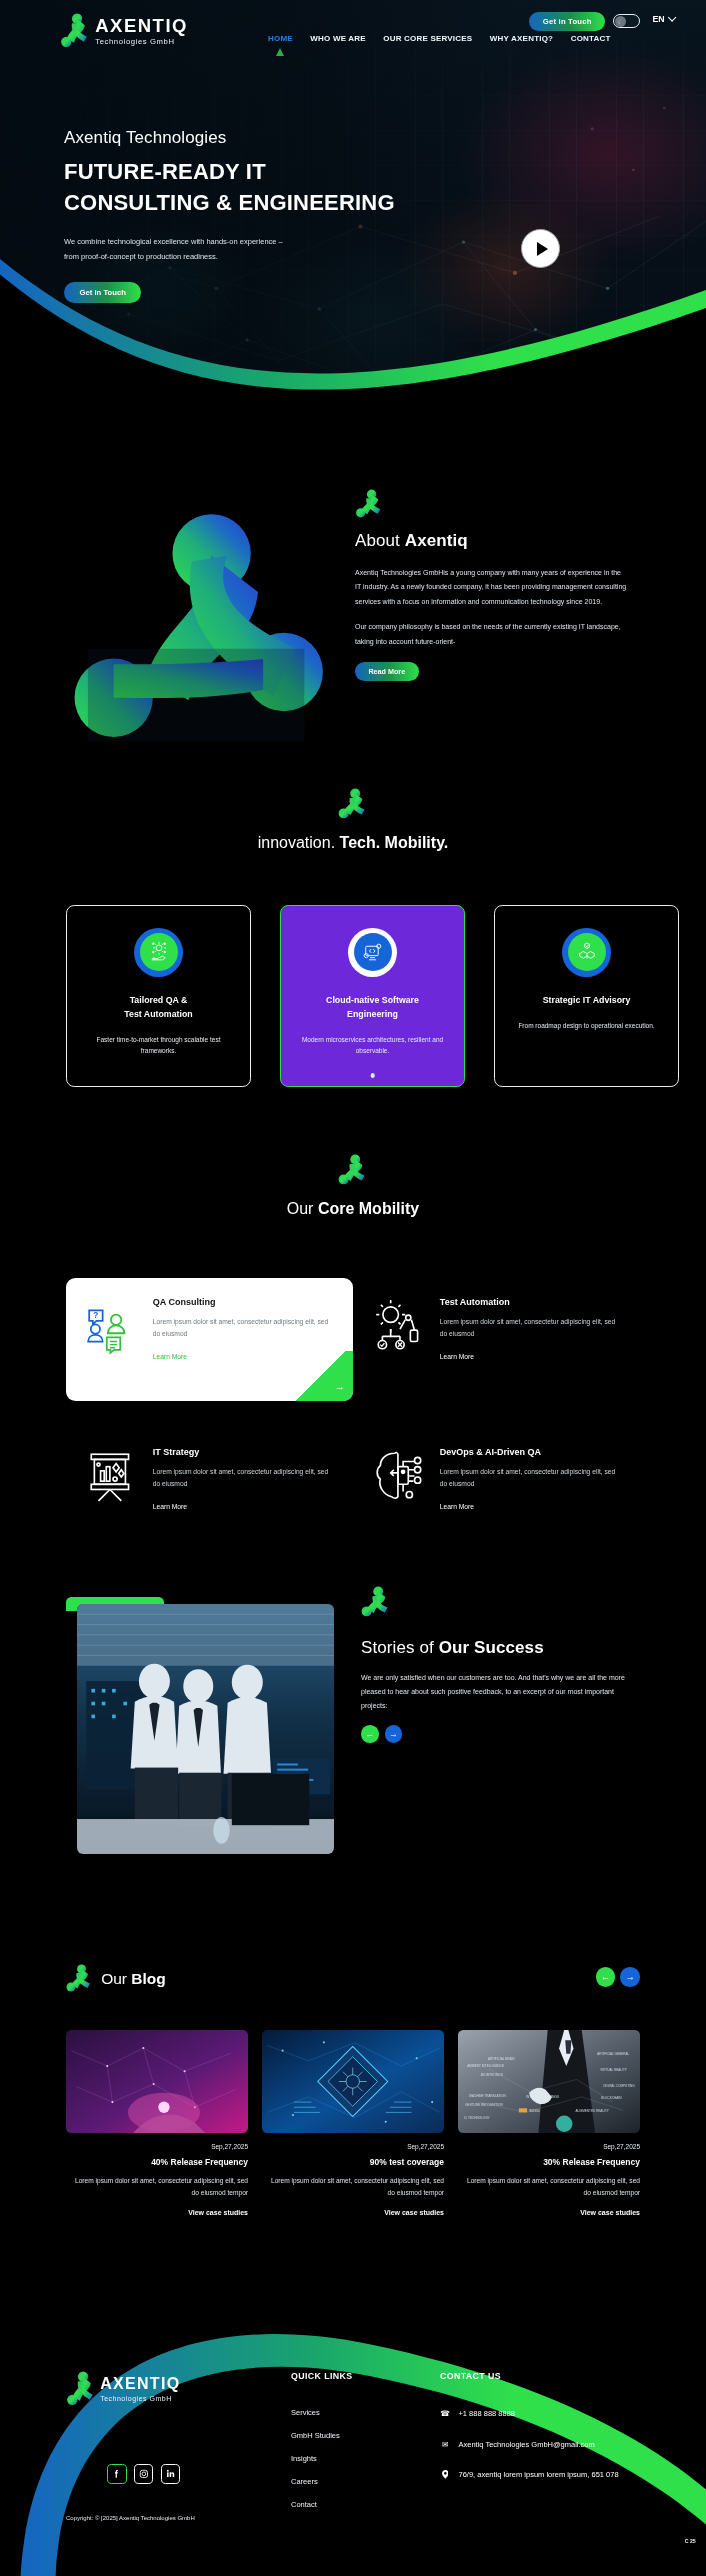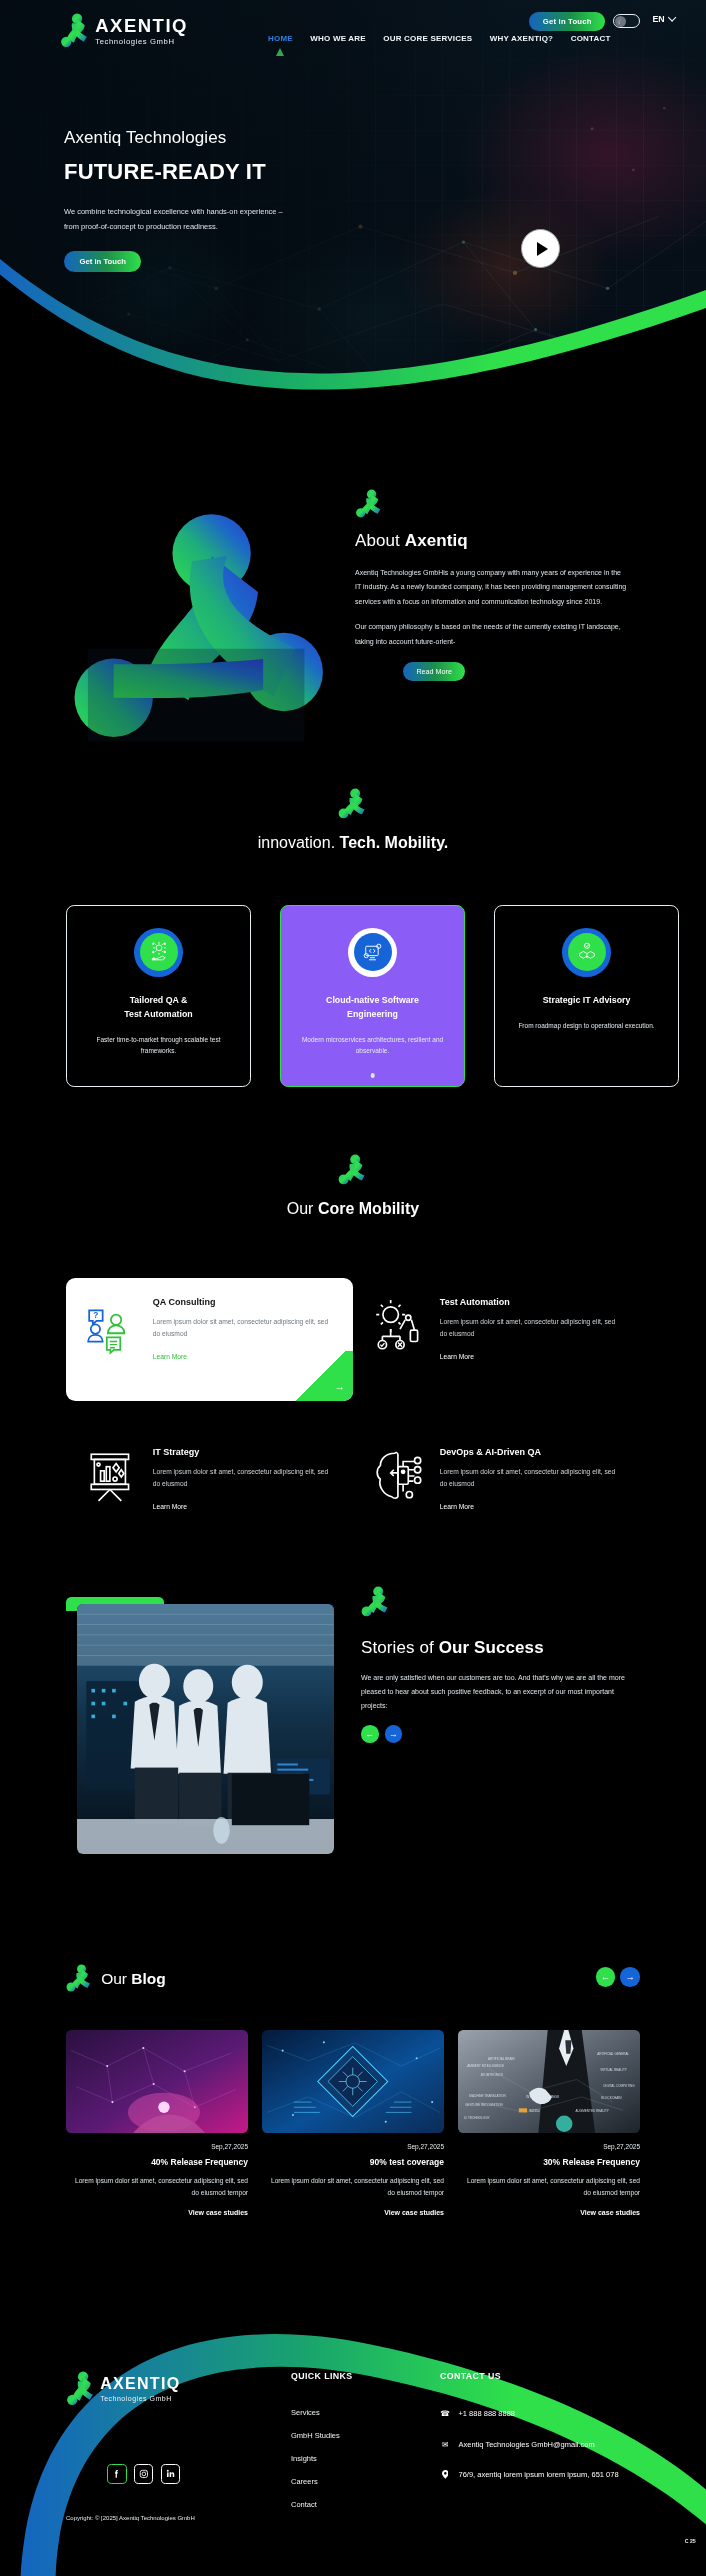--- a/index.html
+++ b/index.html
@@ -99,38 +99,38 @@
   .section { position:absolute; left:0; width:706px; }
 
   .about { top:484px; height:289px; }
   .about-img { position:absolute; left:57px; top:10.3px; width:268px; height:258px; }
   .about-right { position:absolute; left:355px; top:5.2px; width:289px; }
   .brand-mark-sm { width:29px; height:30px; }
   .h2 { font-size:17px; font-weight:400; color:#fff; letter-spacing:0.1px; }
   .h2 b { font-weight:800; }
   .body-p { font-size:7px; line-height:2.06; color:#dfe7ec; }
   .pill-btn {
-    display:inline-block; border:none; cursor:pointer; color:#fff; font-weight:400; font-size:7.2px;
+    display:inline-block; border:none; cursor:pointer; color:#fff; font-weight:700; font-size:7.2px;
     background:linear-gradient(90deg,#1565c0 0%,#1d8f4b 52%,#2fe04a 100%);
-    border-radius:10.3px; padding:5.2px 13.4px;margin-left:48px;
+    border-radius:10.3px; padding:5.2px 13.4px;
   }
 
   .innov { top:788px; height:340px; }
   .center-col { display:flex; flex-direction:column; align-items:center; }
   .h2-center { font-size:16px; font-weight:400; color:#fff; }
   .h2-center b { font-weight:800; }
 
   .cards3 { position:absolute; left:66px; top:117px; display:flex; gap:29px; }
   .icard {
     width:185px; height:182px; border-radius:8.2px; background:#000;
     border:0.7px solid #e8eef2; display:flex; flex-direction:column; align-items:center;
     padding-top:21.6px; position:relative; cursor:pointer;
   }
   .icard.featured {
-    background:#8b5cf6; border:0.8px solid #2fe04a;
+    background:#6d28d9; border:0.8px solid #2fe04a;
   }
   .icn-ring {
     width:49px;height:49px;border-radius:50%; background:#1565d8;
     display:flex;align-items:center;justify-content:center;
   }
   .icn-core {
     width:38px;height:38px;border-radius:50%; background:#2fe04a;
     display:flex;align-items:center;justify-content:center;
   }
   .icard.featured .icn-ring { background:#fff; }
@@ -322,20 +322,21 @@
       <div class="lang">
         <span class="lang-label">EN</span>
         <span class="chev"></span>
       </div>
     </div>
 
     <div class="hero-content">
       <div class="hero-eyebrow">Axentiq Technologies</div>
       <div class="hero-h1">
         <div>FUTURE-READY IT</div>
+        <div>CONSULTING &amp; ENGINEERING</div>
       </div>
       <div class="hero-p">
         <div>We combine technological excellence with hands-on experience –</div>
         <div>from proof-of-concept to production readiness.</div>
       </div>
       <button class="hero-btn">Get in Touch</button>
     </div>
 
     <div class="play-btn">
       <div class="play-tri"></div>

